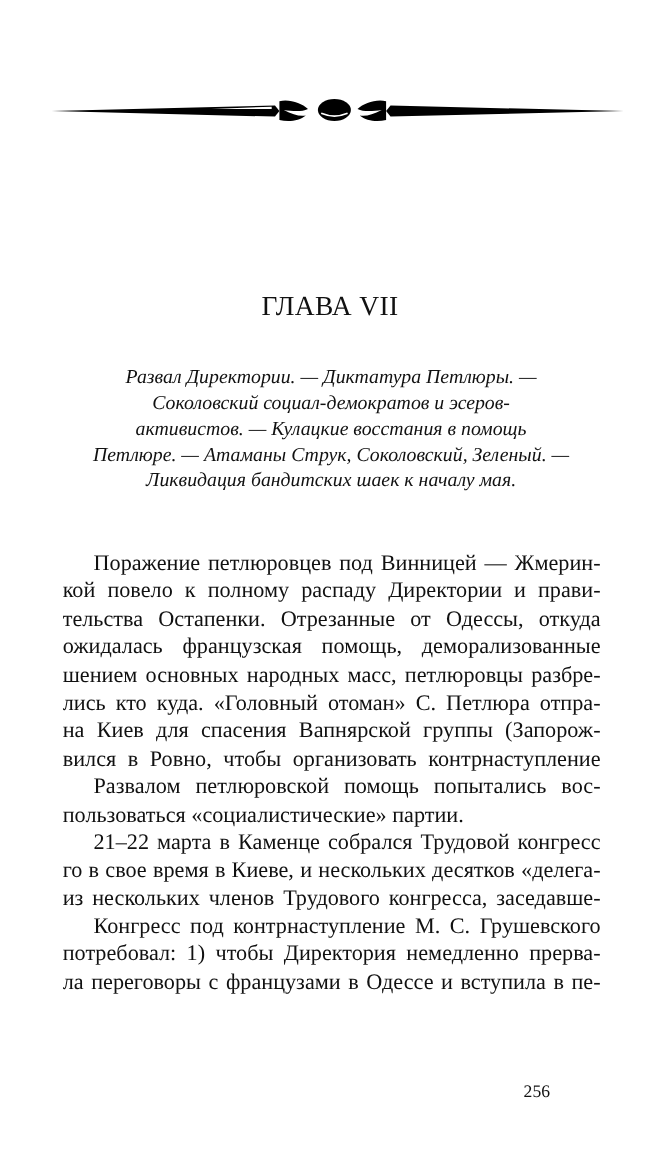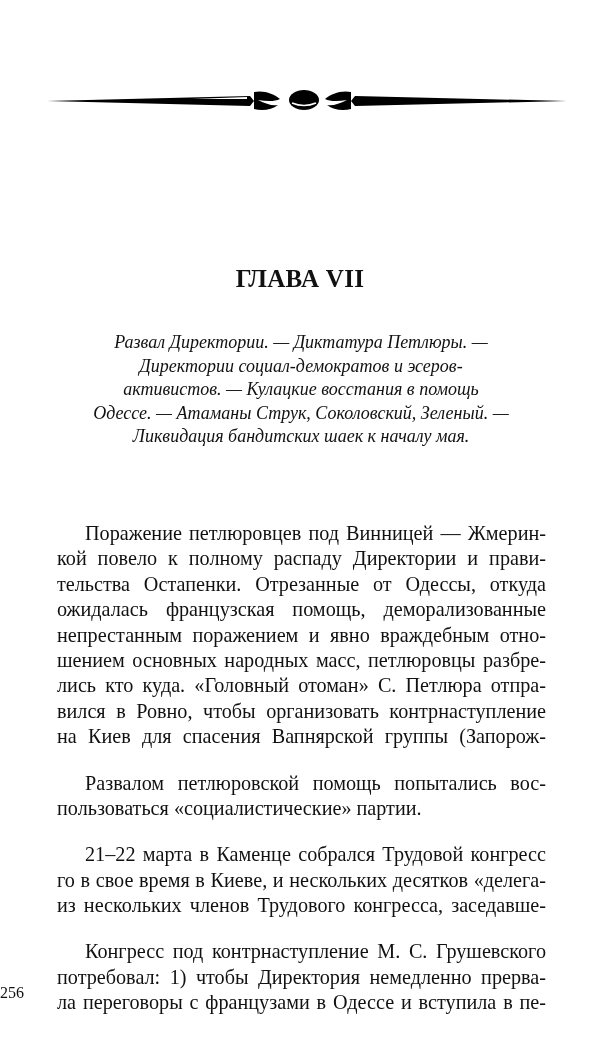--- a/index.html
+++ b/index.html
@@ -22,21 +22,21 @@
       width: 443px;
       height: 40px;
     }
     .ornament svg { display: block; }
     .chapter-title {
       position: absolute;
       left: 0;
       width: 600px;
       top: 265px;
       text-align: center;
-      font-weight: bold;
+      font-weight: normal;
       font-size: 25px;
       letter-spacing: 0.3px;
     }
     .subtitle {
       position: absolute;
       left: 55px;
       width: 492px;
       top: 331px;
       text-align: center;
       font-style: italic;
@@ -52,28 +52,28 @@
       font-size: 20.2px;
       line-height: 25.4px;
     }
     .body-text .line {
       display: block;
       white-space: nowrap;
       text-align: justify;
       text-align-last: justify;
       height: 25.4px;
     }
-    .body-text .line.indent { padding-left: 28px; margin-top: 21px; }
+    .body-text .line.indent { padding-left: 28px; }
     .body-text .line.last { text-align-last: left; }
     .page-number {
       position: absolute;
       left: 0;
       width: 500px;
       top: 984px;
-      text-align: left;
+      text-align: right;
       font-size: 16px;
     }
   </style>
 </head>
 <body>
 
 <div class="ornament">
   <svg width="530" height="40" viewBox="0 0 530 40" xmlns="http://www.w3.org/2000/svg">
 
     <polygon points="5,21 208,16 212,21 208,26" fill="#000"></polygon>
@@ -85,36 +85,35 @@
     <ellipse cx="262" cy="20" rx="15" ry="10" fill="#000"></ellipse>
     <path d="M250,23 Q262,28 274,23" stroke="#fff" stroke-width="1.5" fill="none"></path>
     <path d="M309,12 C299,10 289,14 283,19 C289,22 297,21 305,20 C297,24 291,26 285,25 C291,30 301,31 309,29 Z" fill="#000"></path>
   </svg>
 </div>
 
 <div class="chapter-title">ГЛАВА VII</div>
 
 <div class="subtitle">
   <span class="line">Развал Директории. — Диктатура Петлюры. —</span>
-  <span class="line">Директории социал-демократов и эсеров-</span>
+  <span class="line">Соколовский социал-демократов и эсеров-</span>
   <span class="line">активистов. — Кулацкие восстания в помощь</span>
-  <span class="line">Одессе. — Атаманы Струк, Соколовский, Зеленый. —</span>
+  <span class="line">Петлюре. — Атаманы Струк, Соколовский, Зеленый. —</span>
   <span class="line">Ликвидация бандитских шаек к началу мая.</span>
 </div>
 
 <div class="body-text">
   <span class="line indent">Поражение петлюровцев под Винницей — Жмерин-</span>
   <span class="line">кой повело к полному распаду Директории и прави-</span>
   <span class="line">тельства Остапенки. Отрезанные от Одессы, откуда</span>
   <span class="line">ожидалась французская помощь, деморализованные</span>
-  <span class="line">непрестанным поражением и явно враждебным отно-</span>
   <span class="line">шением основных народных масс, петлюровцы разбре-</span>
   <span class="line">лись кто куда. «Головный отоман» С. Петлюра отпра-</span>
+  <span class="line">на Киев для спасения Вапнярской группы (Запорож-</span>
   <span class="line">вился в Ровно, чтобы организовать контрнаступление</span>
-  <span class="line">на Киев для спасения Вапнярской группы (Запорож-</span>
   <span class="line indent">Развалом петлюровской помощь попытались вос-</span>
   <span class="line last">пользоваться «социалистические» партии.</span>
   <span class="line indent">21–22 марта в Каменце собрался Трудовой конгресс</span>
   <span class="line">го в свое время в Киеве, и нескольких десятков «делега-</span>
   <span class="line">из нескольких членов Трудового конгресса, заседавше-</span>
   <span class="line indent">Конгресс под контрнаступление М. С. Грушевского</span>
   <span class="line">потребовал: 1) чтобы Директория немедленно прерва-</span>
   <span class="line">ла переговоры с французами в Одессе и вступила в пе-</span>
 </div>
 

